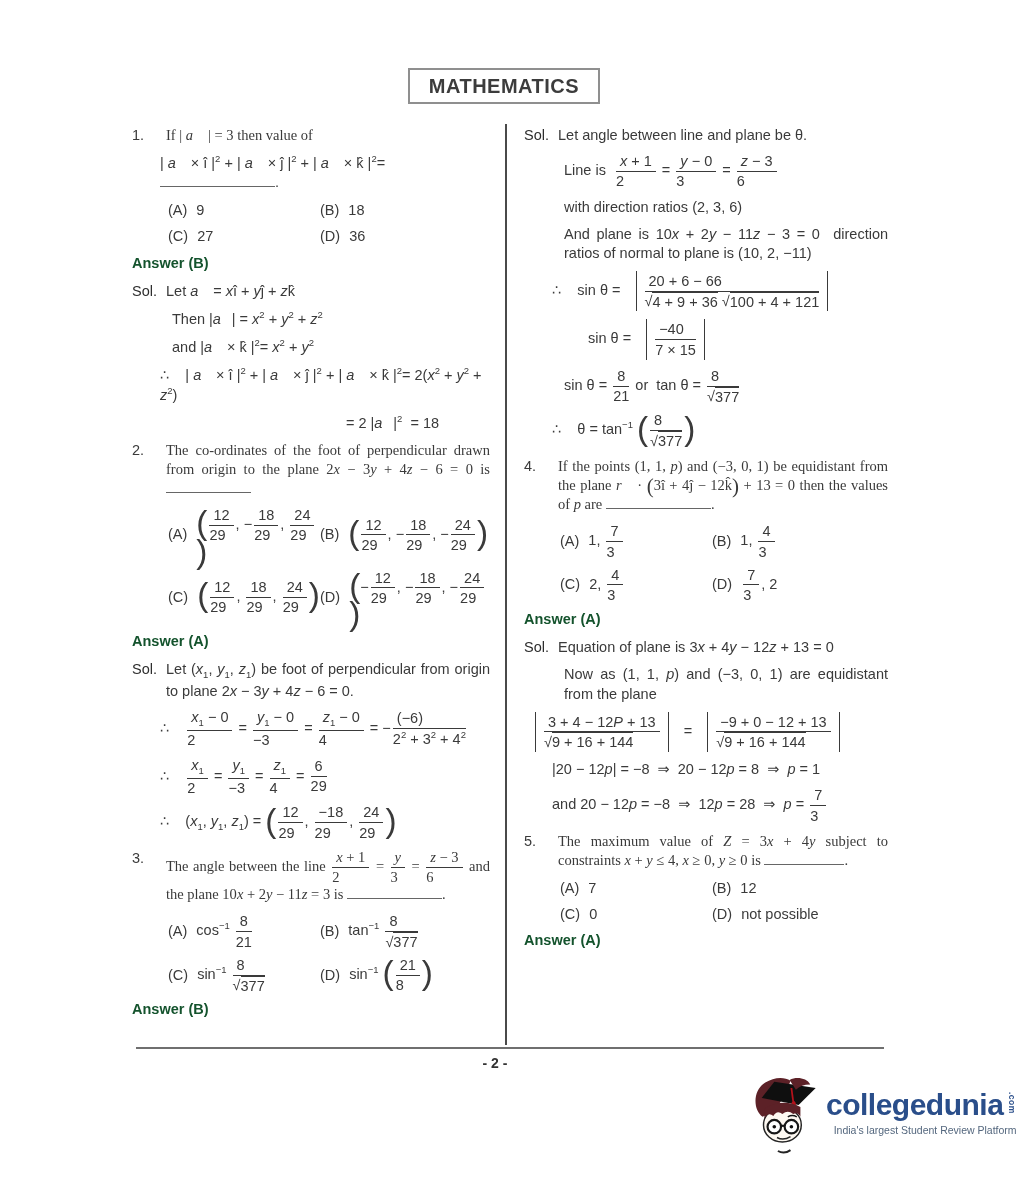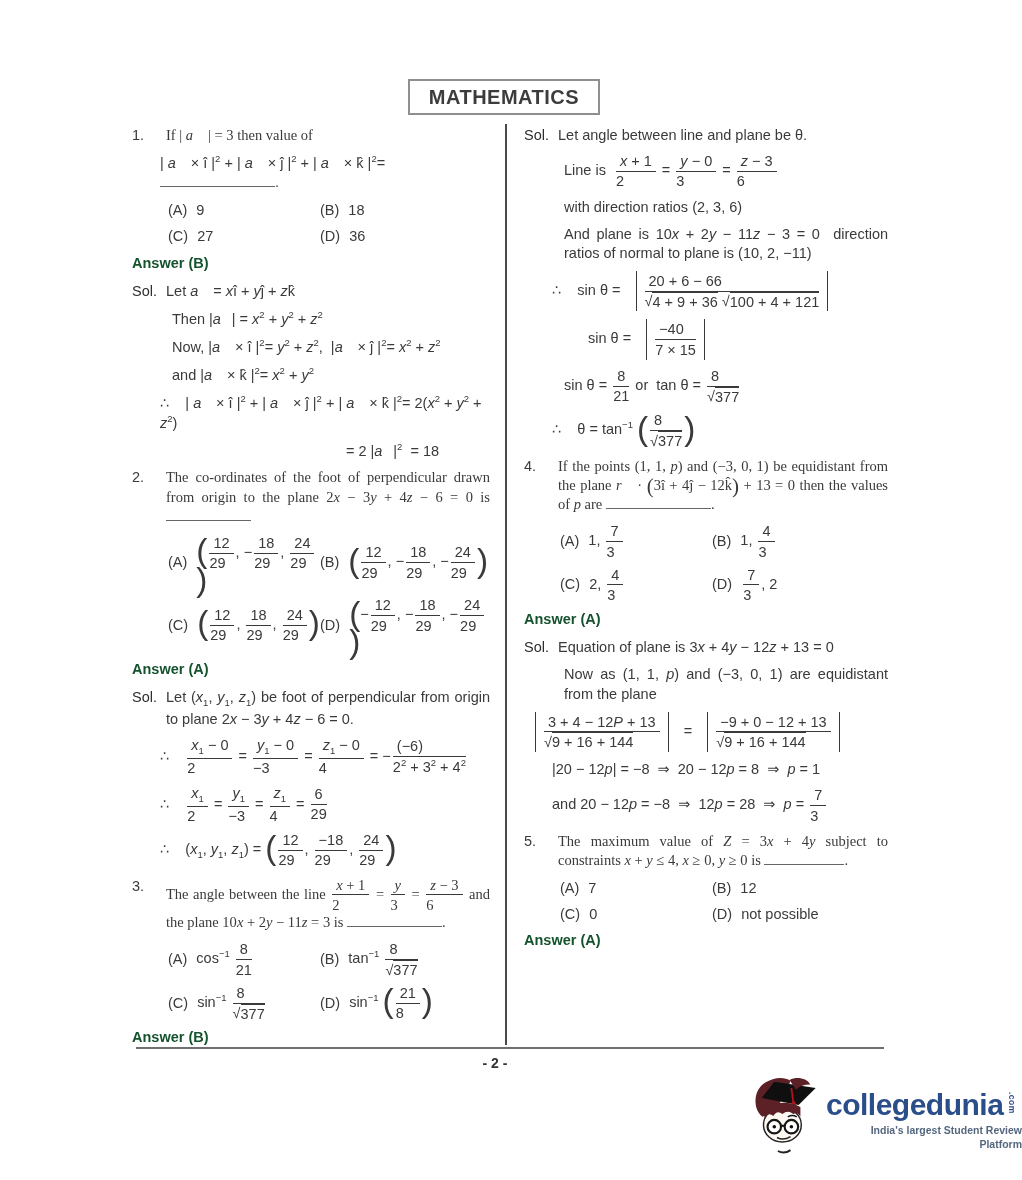--- a/index.html
+++ b/index.html
@@ -1,40 +1,40 @@
 <!DOCTYPE html>
 <html><head>
 <meta charset="utf-8">
 <style>
   html,body{margin:0;padding:0;background:#ffffff;}
   .page{position:relative;width:1022px;height:1180px;background:#fff;overflow:hidden;
         font-family:"Liberation Sans",sans-serif;color:#3a3a3a;font-size:14.5px;line-height:1.32;}
 
   
-  .header-box{position:absolute;left:408px;top:79px;width:188px;height:32px;border:2px solid #8f8f8f;
+  .header-box{position:absolute;left:408px;top:68px;width:188px;height:32px;border:2px solid #8f8f8f;
               display:flex;align-items:center;justify-content:center;font-weight:bold;font-size:20px;
               letter-spacing:.5px;color:#3c3c3c;background:#fff;}
 
   
   .col{position:absolute;top:126px;}
   .col-left{left:132px;width:358px;}
   .col-right{left:524px;width:364px;}
   .divider{position:absolute;left:505px;top:124px;width:2px;height:921px;background:#4a4a4a;}
 
   
   .hr{position:absolute;left:136px;top:1047px;width:748px;height:2px;background:#6f6f6f;}
   .pagenum{position:absolute;left:450px;top:1054px;width:90px;text-align:center;font-weight:bold;
            font-size:14px;color:#333;}
   .logo{position:absolute;left:750px;top:1072px;display:flex;align-items:flex-start;text-align:right;}
   .logo svg{width:72px;height:86px;flex:none;}
   .logo-textcol{margin-left:4px;margin-top:18px;}
   .logo-wordrow{display:flex;align-items:flex-start;}
   .logo-word{font-size:30px;font-weight:bold;color:#2a4e8a;letter-spacing:-.5px;line-height:1;}
   .logo-com{writing-mode:vertical-rl;font-size:8.5px;font-weight:bold;color:#2a4e8a;margin-left:2px;margin-top:2px;letter-spacing:.5px;}
-  .logo-tag{font-size:10.5px;font-weight:bold;color:#54677e;margin-top:4px;}
+  .logo-tag{font-size:10.5px;font-weight:normal;color:#54677e;margin-top:4px;}
 
   
   .q{margin-bottom:5px;}
   .qrow{display:flex;}
   .qnum{width:34px;flex:none;}
   .qtext{flex:1;text-align:justify;font-family:Liberation Serif, serif;}
   .opts{display:grid;grid-template-columns:152px 1fr;padding-left:36px;row-gap:7px;margin:9px 0 7px;}
   .opt{display:flex;align-items:center;gap:9px;}
   .olabel{flex:none;}
   .ans{font-weight:bold;color:#14532d;margin:3px 0 9px;}
@@ -100,21 +100,20 @@
       </div>
       <div class="ans">Answer (B)</div>
     </div>
 
     <div class="sol">
       <div class="solrow">
         <span class="sollabel">Sol.</span>
         <div class="soltext">Let <i>a⃗</i> = <i>x</i>î + <i>y</i>ĵ + <i>z</i>k̂</div>
       </div>
       <div class="eq ind2">Then |<i>a⃗</i>| = <i>x</i><sup>2</sup> + <i>y</i><sup>2</sup> + <i>z</i><sup>2</sup></div>
-      <div class="eq ind2">Now, |<i>a⃗</i> × î |<sup>2</sup>= <i>y</i><sup>2</sup> + <i>z</i><sup>2</sup>,&nbsp; |<i>a⃗</i> × ĵ |<sup>2</sup>= <i>x</i><sup>2</sup> + <i>z</i><sup>2</sup></div>
       <div class="eq ind2">and |<i>a⃗</i> × k̂ |<sup>2</sup>= <i>x</i><sup>2</sup> + <i>y</i><sup>2</sup></div>
       <div class="eq ind1">∴&nbsp;&nbsp;&nbsp; | <i>a⃗</i> × î |<sup>2</sup> + | <i>a⃗</i> × ĵ |<sup>2</sup> + | <i>a⃗</i> × k̂ |<sup>2</sup>= 2(<i>x</i><sup>2</sup> + <i>y</i><sup>2</sup> + <i>z</i><sup>2</sup>)</div>
       <div class="eq indr">= 2 |<i>a⃗</i>|<sup>2</sup> &nbsp;= 18</div>
     </div>
 
     <div class="q">
       <div class="qrow">
         <span class="qnum">2.</span>
         <div class="qtext">The co-ordinates of the foot of perpendicular drawn from origin to the plane 2<i>x</i> − 3<i>y</i> + 4<i>z</i> − 6 = 0 is <span class="blank w85"></span></div>
       </div>

